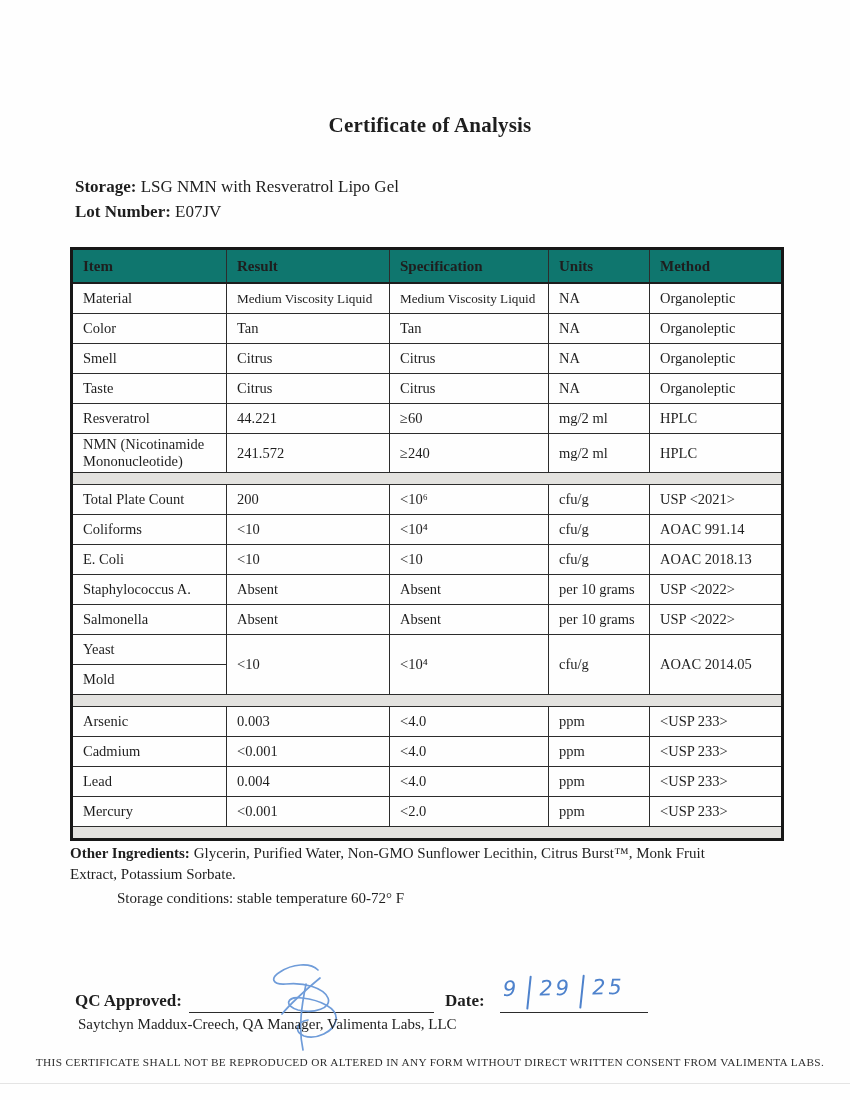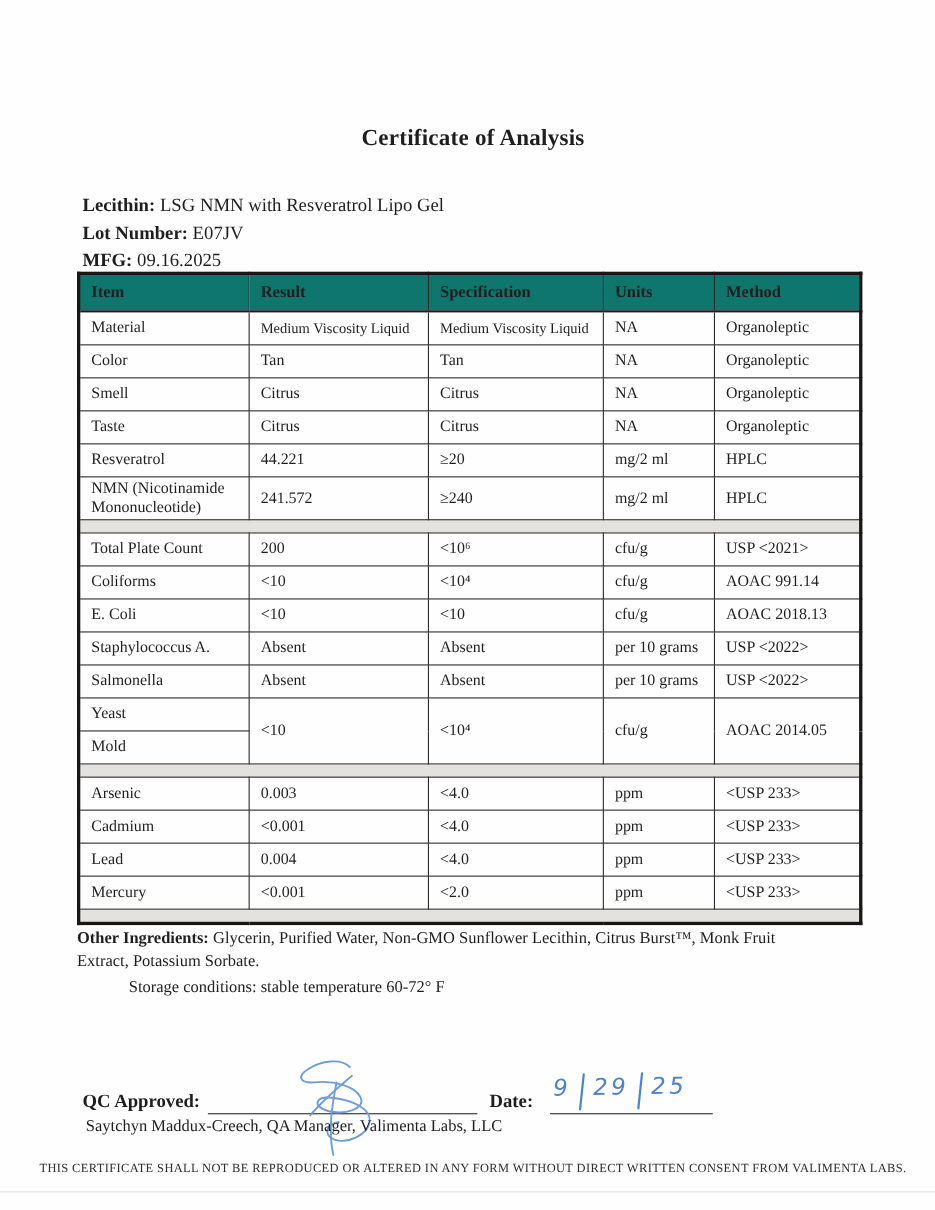--- a/index.html
+++ b/index.html
@@ -59,23 +59,22 @@
   .scan-line{position:absolute;top:1083px;left:0;width:100%;border-top:1px solid #e4e4e4;}
 </style>
 </head>
 <body>
 
 <div class="page">
 
   <div class="doc-title">Certificate of Analysis</div>
 
   <div class="product-block">
-    <div><span class="lbl">Lecithin:</span><span> LSG NMN with Resveratrol Lipo Gel</span></div>
+    <div><span class="lbl">Storage:</span><span> LSG NMN with Resveratrol Lipo Gel</span></div>
     <div><span class="lbl">Lot Number:</span><span> E07JV</span></div>
-    <div><span class="lbl">MFG:</span><span> 09.16.2025</span></div>
   </div>
 
   <table class="coa">
     <colgroup>
       <col style="width:155px">
         <col style="width:163px">
         <col style="width:159px">
         <col style="width:101px">
         <col style="width:133px">
     </colgroup>
@@ -113,21 +112,21 @@
         <tr>
           <td>Taste</td>
           <td>Citrus</td>
           <td>Citrus</td>
           <td>NA</td>
           <td>Organoleptic</td>
         </tr>
         <tr>
           <td>Resveratrol</td>
           <td>44.221</td>
-          <td>≥20</td>
+          <td>≥60</td>
           <td>mg/2 ml</td>
           <td>HPLC</td>
         </tr>
         <tr>
           <td>NMN (Nicotinamide Mononucleotide)</td>
           <td>241.572</td>
           <td>≥240</td>
           <td>mg/2 ml</td>
           <td>HPLC</td>
         </tr>

